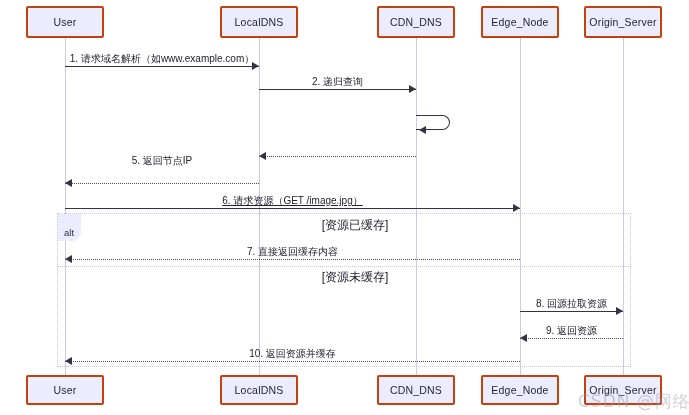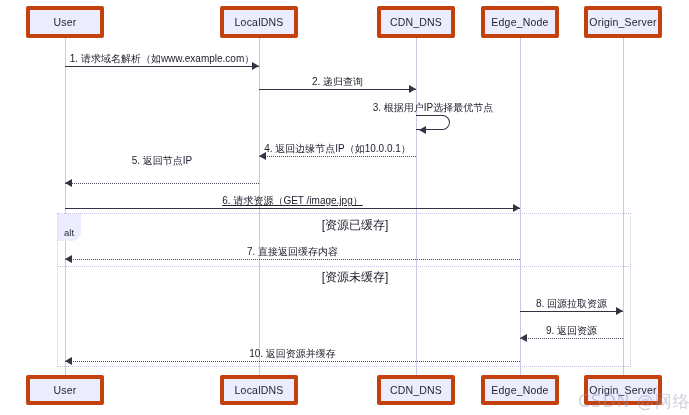--- a/index.html
+++ b/index.html
@@ -15,21 +15,21 @@
     width: 689px;
     height: 415px;
     background: #ffffff;
     overflow: hidden;
   }
   
   .participant {
     position: absolute;
     box-sizing: border-box;
     background: #ECECFF;
-    border: 4px solid #c2410c;
+    border: 2px solid #c2410c;
     border-radius: 2px;
     display: flex;
     align-items: center;
     justify-content: center;
     font-size: 10.5px;
     color: #1f1f2e;
     letter-spacing: 0.2px;
     white-space: nowrap;
   }
   
@@ -132,24 +132,22 @@
     <div class="alt-cond" style="left: 355px; top: 217px;">[资源已缓存]</div>
     <div class="alt-cond" style="left: 355px; top: 269px;">[资源未缓存]</div>
     <div class="msg-line" style="left: 65px; top: 66px; width: 194px;"></div>
     <div class="arrowhead right" style="top: 62px; left: 252px;"></div>
     <div class="msg-label" style="left: 162px; top: 52px;">1. 请求域名解析（如www.example.com）</div>
     <div class="msg-line" style="left: 259px; top: 89px; width: 157px;"></div>
     <div class="arrowhead right" style="top: 85px; left: 409px;"></div>
     <div class="msg-label" style="left: 337.5px; top: 75px;">2. 递归查询</div>
     <div class="selfloop" style="left: 416px; top: 115px; width: 34px; height: 15px;"></div>
     <div class="arrowhead left" style="left: 419px; top: 126px;"></div>
-    <div class="msg-label" style="left: 433px; top: 101px;">3. 根据用户IP选择最优节点</div>
     <div class="msg-line dotted" style="left: 259px; top: 156px; width: 157px;"></div>
     <div class="arrowhead left" style="top: 152px; left: 259px;"></div>
-    <div class="msg-label" style="left: 337.5px; top: 142px;">4. 返回边缘节点IP（如10.0.0.1）</div>
     <div class="msg-line dotted" style="left: 65px; top: 183px; width: 194px;"></div>
     <div class="arrowhead left" style="top: 179px; left: 65px;"></div>
     <div class="msg-label" style="left: 162px; top: 154px; text-align: right;">5. 返回节点IP</div>
     <div class="msg-line" style="left: 65px; top: 208px; width: 455px;"></div>
     <div class="arrowhead right" style="top: 204px; left: 513px;"></div>
     <div class="msg-label" style="left: 292.5px; top: 194px; text-decoration: underline;">6. 请求资源（GET /image.jpg）</div>
     <div class="msg-line dotted" style="left: 65px; top: 259px; width: 455px;"></div>
     <div class="arrowhead left" style="top: 255px; left: 65px;"></div>
     <div class="msg-label" style="left: 292.5px; top: 245px;">7. 直接返回缓存内容</div>
     <div class="msg-line" style="left: 520px; top: 311px; width: 103px;"></div>

